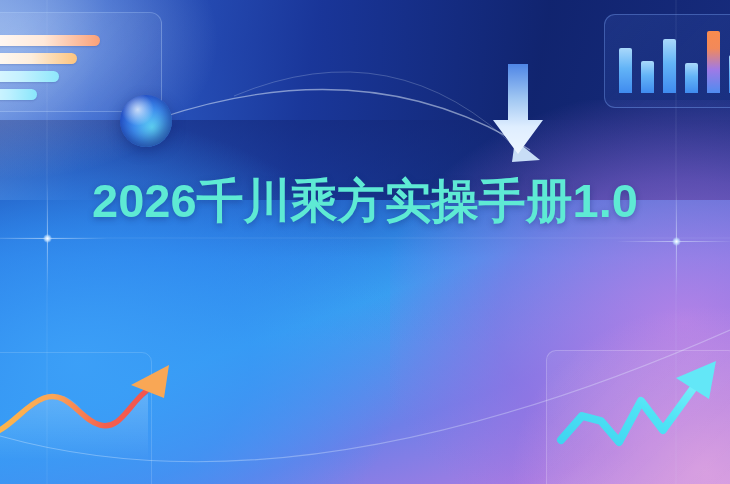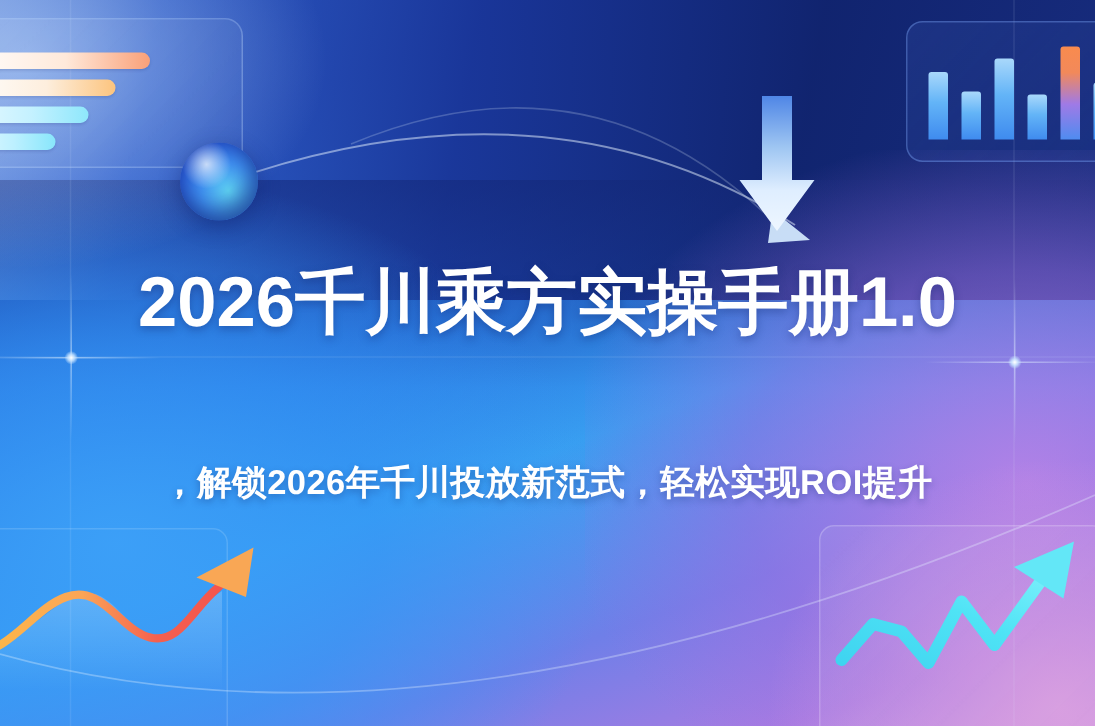--- a/index.html
+++ b/index.html
@@ -181,21 +181,21 @@
   
   .down-arrow { position: absolute; left: 491px; top: 62px; }
 
   
   .title-wrap {
     position: absolute;
     left: 0; right: 0; top: 172px;
     text-align: center;
   }
   .title-line {
-    color: #ffffff;
+    color: #5eead4;
     font-size: 47px;
     font-weight: bold;
     line-height: 58px;
     letter-spacing: 0px;
     text-shadow: 0 2px 6px rgba(18,40,110,0.38);
     white-space: nowrap;
   }
   .subtitle {
     position: absolute;
     left: 0; right: 0; top: 306px;
@@ -298,21 +298,20 @@
         <stop offset="70%" stop-color="#dfeeff"></stop>
         <stop offset="100%" stop-color="#eef6ff"></stop>
       </linearGradient>
     </defs>
     <path d="M 17 2 L 37 2 L 37 58 L 52 58 L 27 92 L 2 58 L 17 58 Z" fill="url(#dgrad)"></path>
   </svg>
 
   <div class="title-wrap">
     <div class="title-line">2026千川乘方实操手册1.0</div>
   </div>
-  <div class="subtitle">，解锁2026年千川投放新范式，轻松实现ROI提升</div>
 
   <div class="bl-panel"></div>
   <div class="br-panel"></div>
 
   <svg class="bottom-svg" viewBox="0 0 730 484">
     <defs>
       <linearGradient id="lgrad" x1="0" y1="0" x2="1" y2="0">
         <stop offset="0%" stop-color="#fdbb47"></stop>
         <stop offset="42%" stop-color="#fba556"></stop>
         <stop offset="70%" stop-color="#f4604f"></stop>

